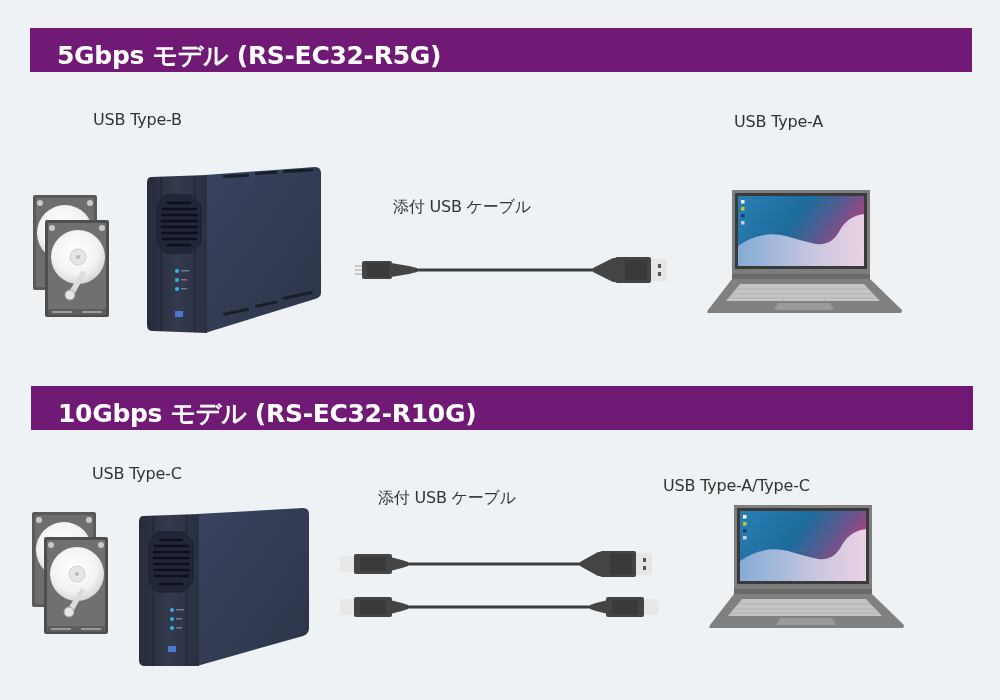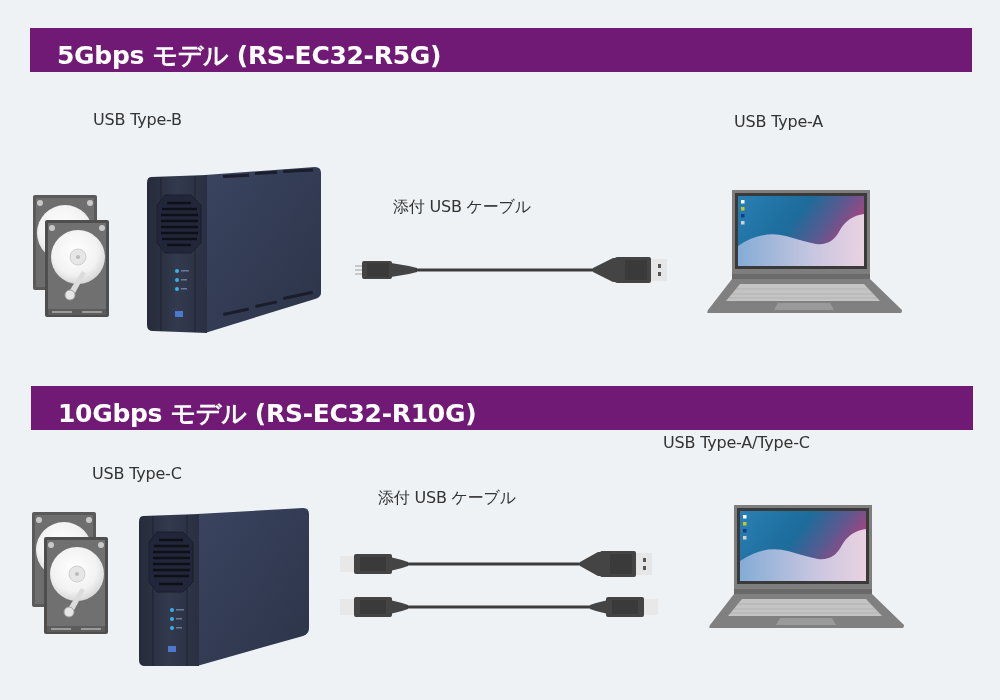--- a/index.html
+++ b/index.html
@@ -192,21 +192,21 @@
 
     <path d="M72 115 L124 115 L128 122 L68 122 Z" fill="#9a9a9a"></path>
   </svg>
 </div>
 
 <div class="banner" style="top:386px; left:31px;">
   <span>10Gbps モデル (RS-EC32-R10G)</span>
 </div>
 
 <div class="label" style="left:92px; top:464px;">USB Type-C</div>
-<div class="label" style="left:663px; top:433px;">USB Type-A/Type-C</div>
+<div class="label" style="left:663px; top:476px;">USB Type-A/Type-C</div>
 <div class="label" style="left:378px; top:488px;">添付 USB ケーブル</div>
 
 <div class="abs" style="left:27px; top:512px;">
   <svg width="85" height="125" viewBox="0 0 85 125">
     <g>
       <rect x="5" y="0" width="64" height="95" rx="2" fill="#5a5a5a"></rect>
       <rect x="8" y="3" width="58" height="89" fill="#6e6e6e"></rect>
       <circle cx="37" cy="38" r="28" fill="url(#platter)"></circle>
       <circle cx="12" cy="8" r="3" fill="#c8c8c8"></circle>
       <circle cx="62" cy="8" r="3" fill="#c8c8c8"></circle>

